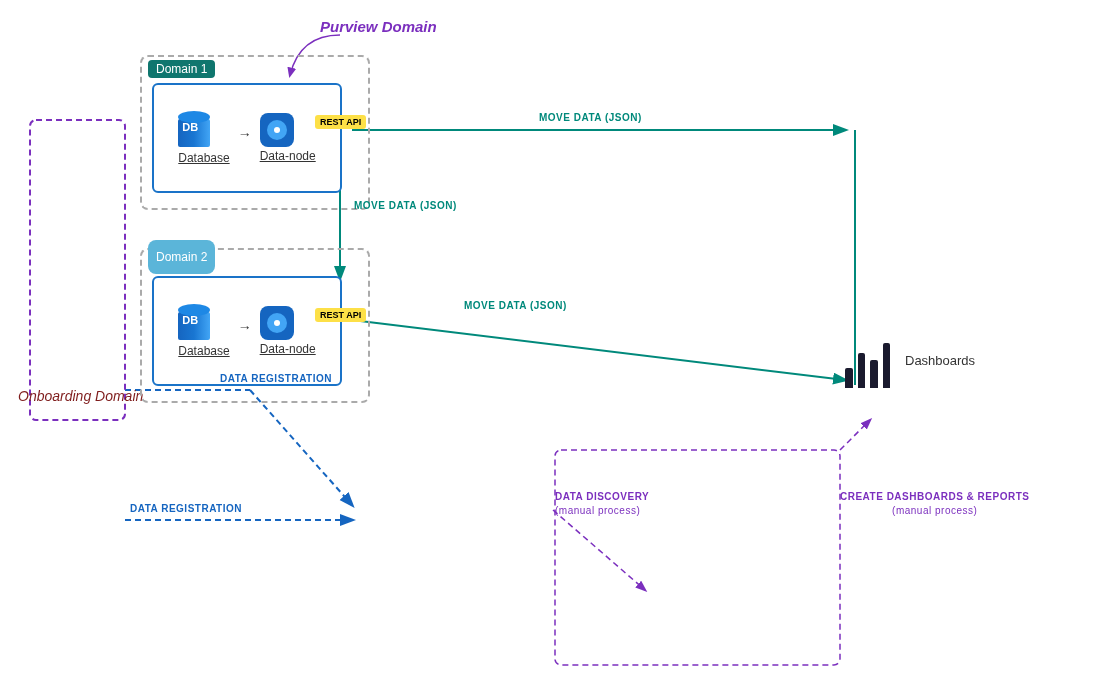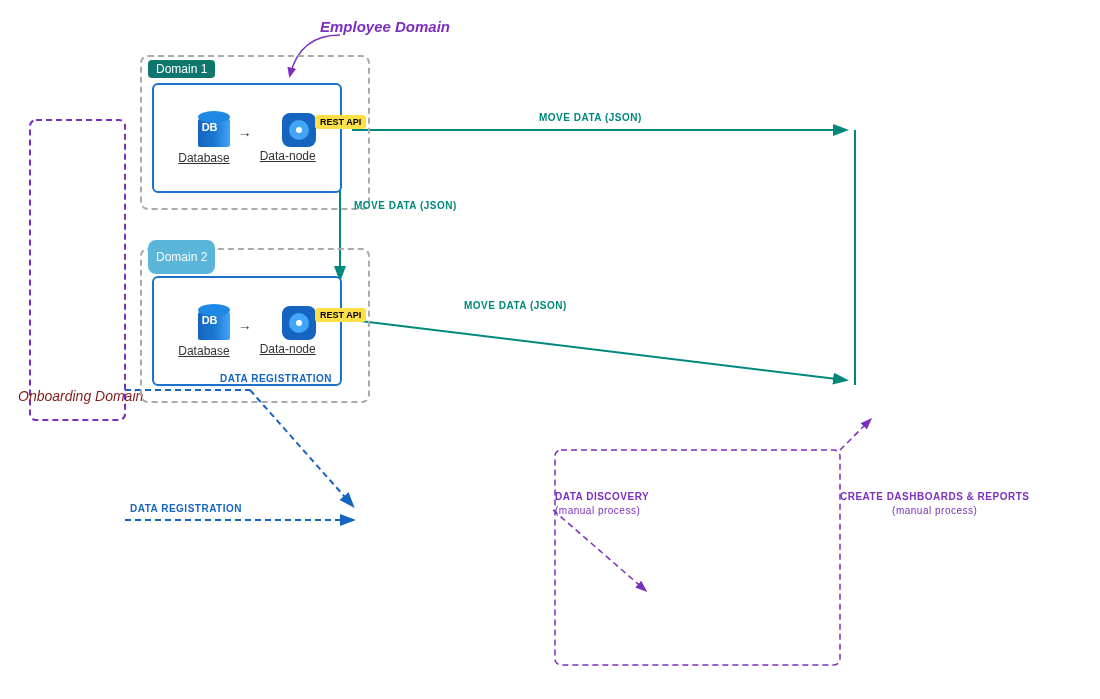--- a/index.html
+++ b/index.html
@@ -344,21 +344,21 @@
     .icon-label {
       font-size: 12px;
       color: #333;
       text-align: center;
       margin-top: 2px;
       text-decoration: underline;
     }
     .db-datanode-group {
       display: flex;
       flex-direction: column;
-      align-items: flex-end;
+      align-items: flex-start;
     }
   </style>
 </head>
 <body>
 
 <div class="diagram-container">
 
   <svg class="arrows-svg">
 
     <line x1="352" y1="130" x2="845" y2="130" stroke="#00897B" stroke-width="2" marker-end="url(#arrowTeal)"></line>
@@ -397,21 +397,21 @@
     <line x1="218" y1="128" x2="248" y2="128" stroke="#333" stroke-width="1.5" marker-end="url(#arrowDark)"></line>
     <defs>
       <marker id="arrowDark" markerWidth="8" markerHeight="8" refX="6" refY="3" orient="auto">
         <path d="M0,0 L0,6 L8,3 z" fill="#333"></path>
       </marker>
     </defs>
 
     <line x1="218" y1="320" x2="248" y2="320" stroke="#333" stroke-width="1.5" marker-end="url(#arrowDark)"></line>
   </svg>
 
-  <div class="employee-domain-label">Employee Domain</div>
+  <div class="employee-domain-label">Purview Domain</div>
 
   <svg style="position:absolute;top:30px;left:270px;width:80px;height:55px;">
     <path d="M70,5 Q30,5 20,45" fill="none" stroke="#7B2FBE" stroke-width="1.5" marker-end="url(#arrowPurple2)"></path>
     <defs>
       <marker id="arrowPurple2" markerWidth="7" markerHeight="7" refX="5" refY="3" orient="auto">
         <path d="M0,0 L0,6 L7,3 z" fill="#7B2FBE"></path>
       </marker>
     </defs>
   </svg>
 
@@ -496,16 +496,26 @@
   </div>
 
   <div class="arrow-label purple" style="top:490px;left:555px;line-height:1.4;">
     <span>DATA DISCOVERY<br><span style="font-weight:normal">(manual process)</span></span>
   </div>
 
   <div class="arrow-label purple" style="top:490px;left:840px;line-height:1.4;text-align:center;">
     <span>CREATE DASHBOARDS &amp; REPORTS<br><span style="font-weight:normal">(manual process)</span></span>
   </div>
 
+  <div class="dashboards-container">
+    <div class="dashboards-icon">
+
+      <div class="dash-bar" style="height:20px;"></div>
+      <div class="dash-bar" style="height:35px;"></div>
+      <div class="dash-bar" style="height:28px;"></div>
+      <div class="dash-bar" style="height:45px;"></div>
+    </div>
+    <div class="dashboards-label">Dashboards</div>
+  </div>
 
 
 
 </div>
 
 </body></html>

